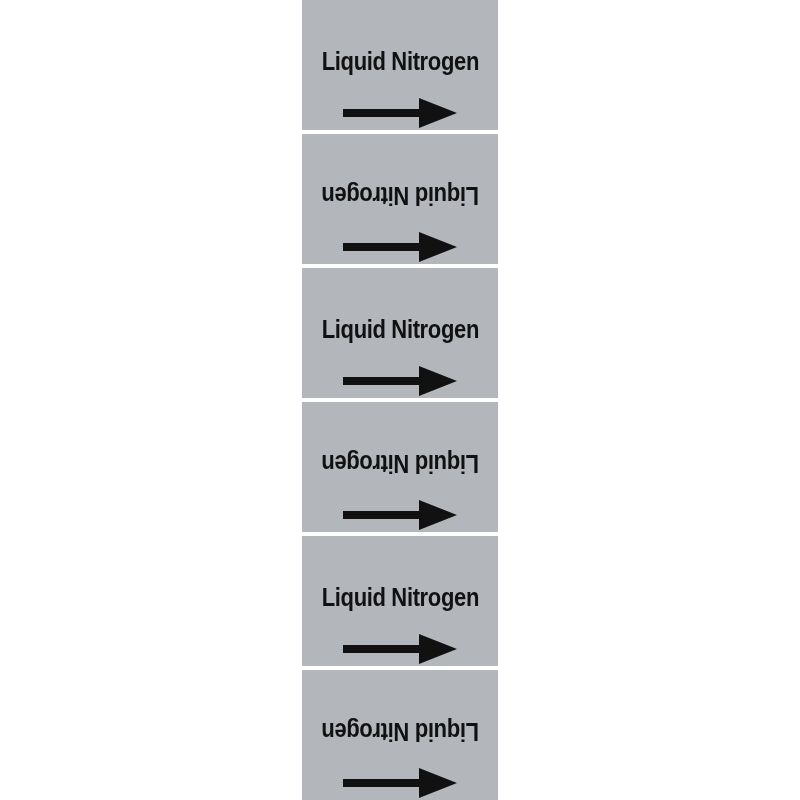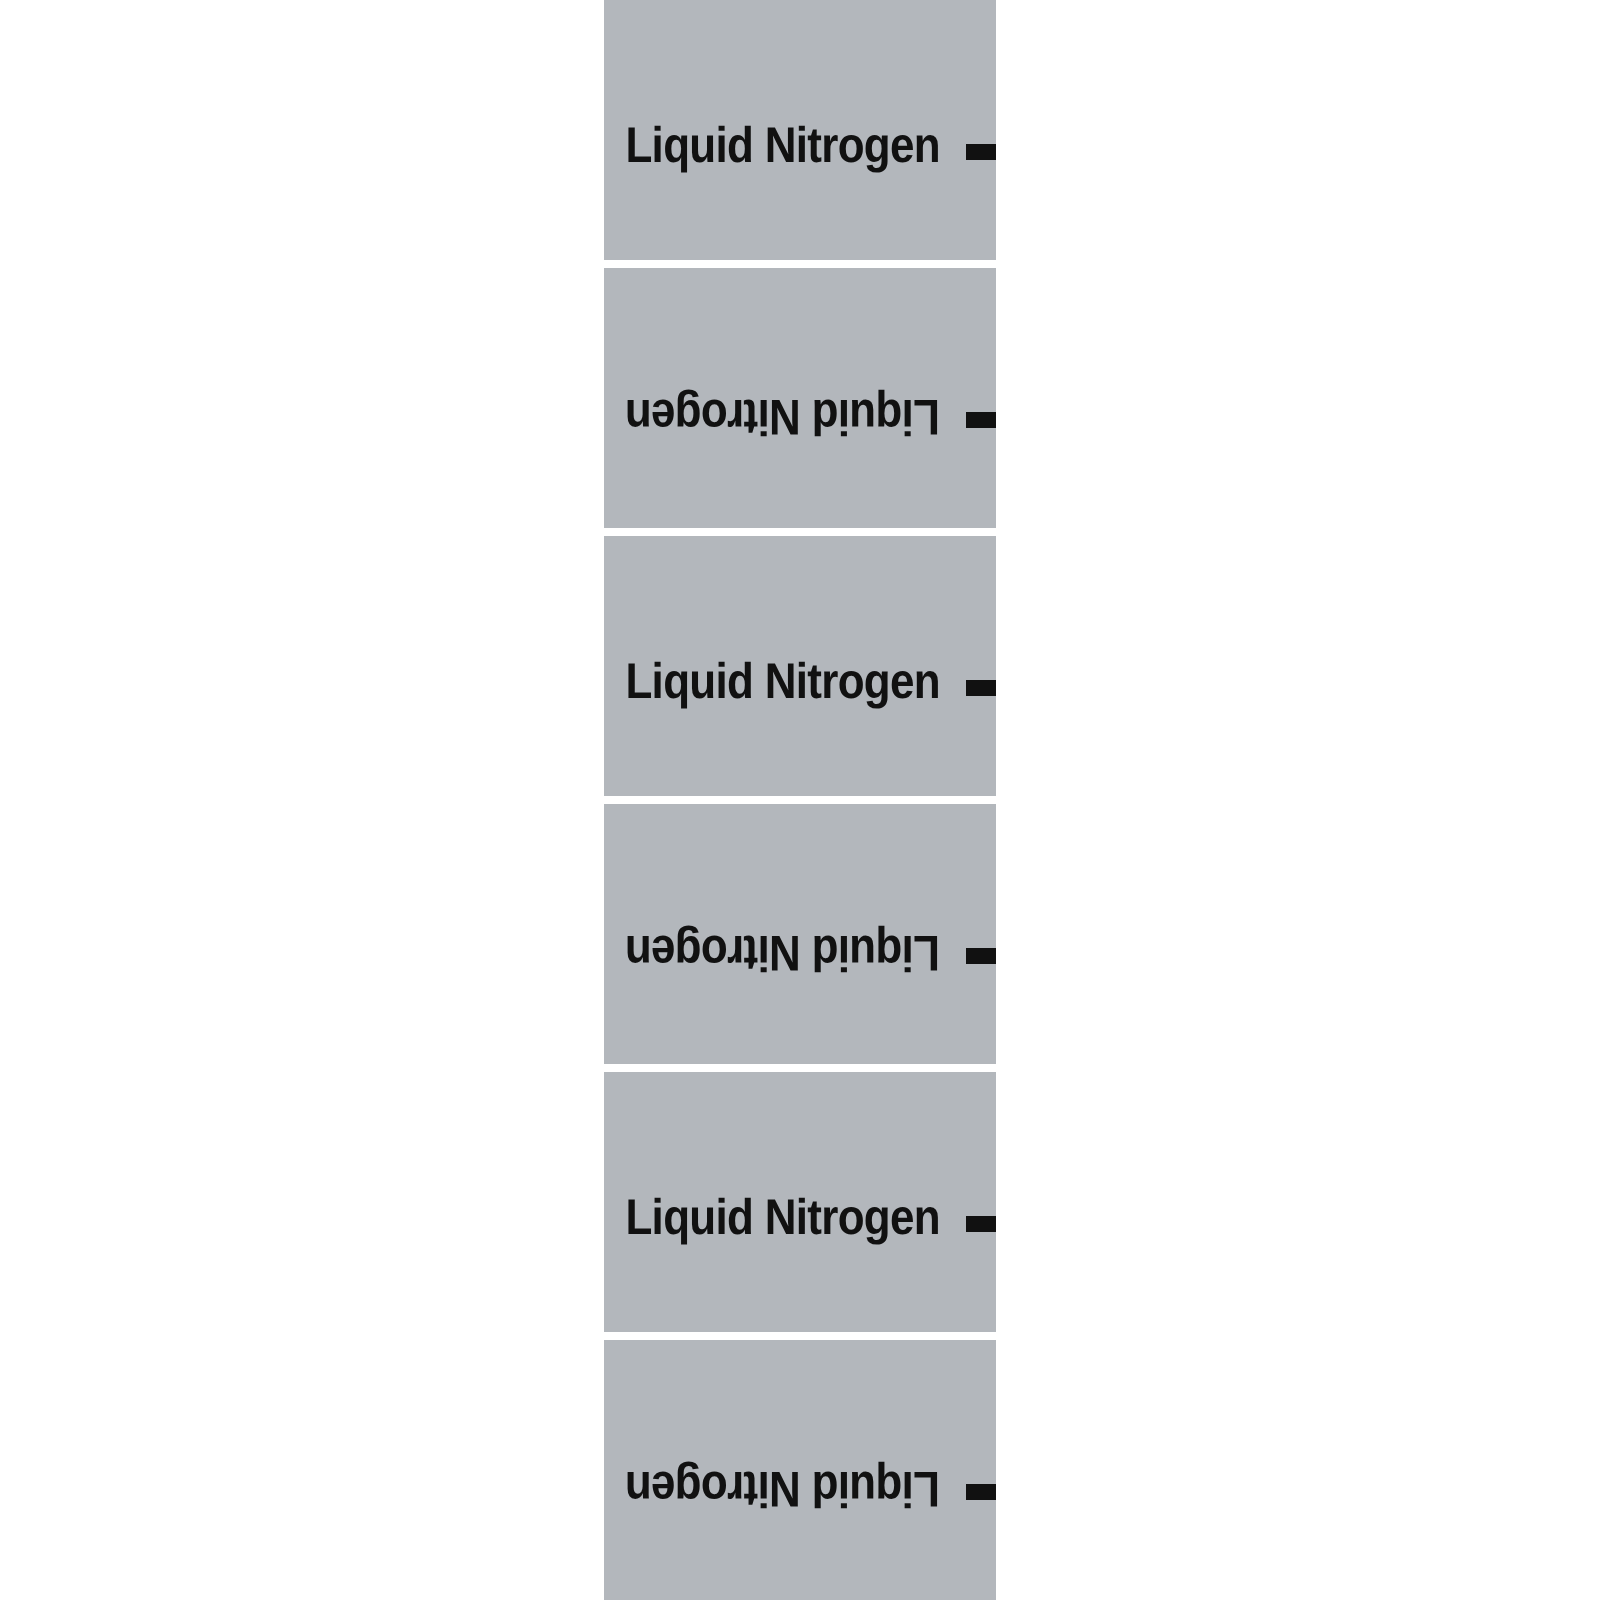--- a/index.html
+++ b/index.html
@@ -47,23 +47,23 @@
   }
 
   
   .panel-inner {
     position: absolute;
     left: 0;
     top: 0;
     right: 0;
     bottom: 0;
     display: flex;
-    flex-direction: row;
+    flex-direction: column;
     align-items: center;
-    justify-content: flex-start;
+    justify-content: flex-end;
   }
 
   .marker-text {
     margin-top: 16px;
     font-family: "Liberation Sans", sans-serif;
     font-weight: bold;
     font-size: 25px;
     line-height: 1;
     letter-spacing: -0.4px;
     color: #111111;

